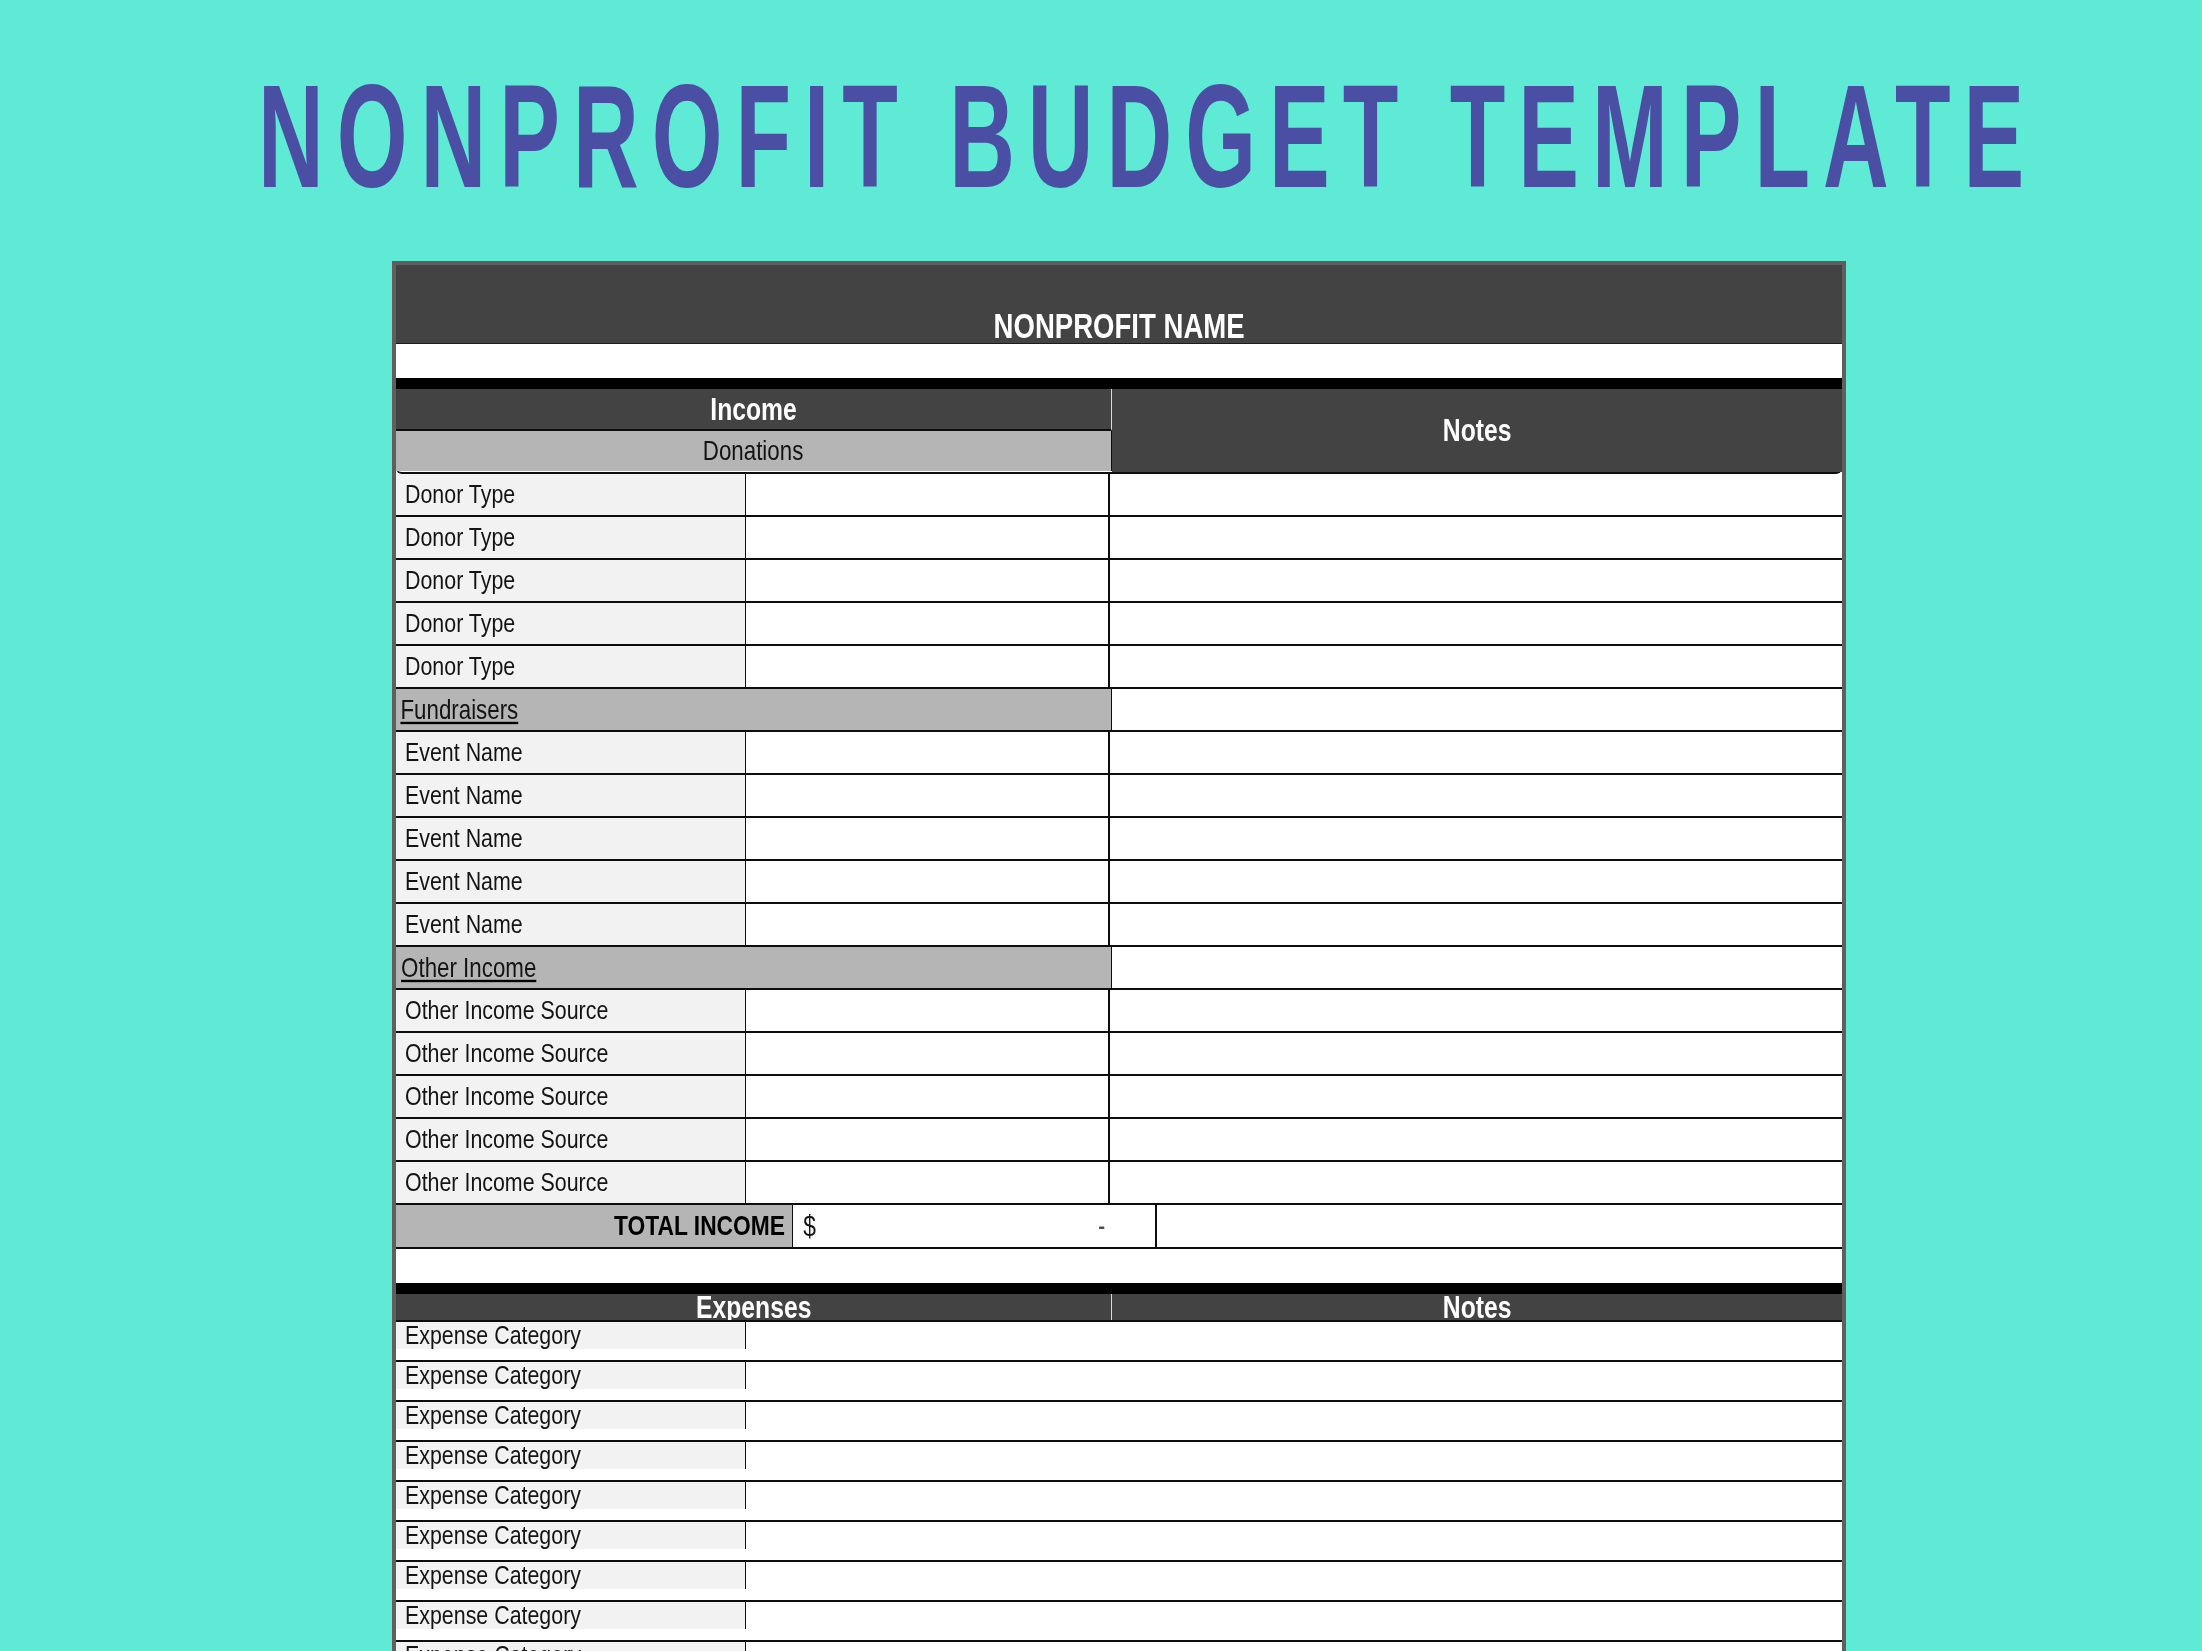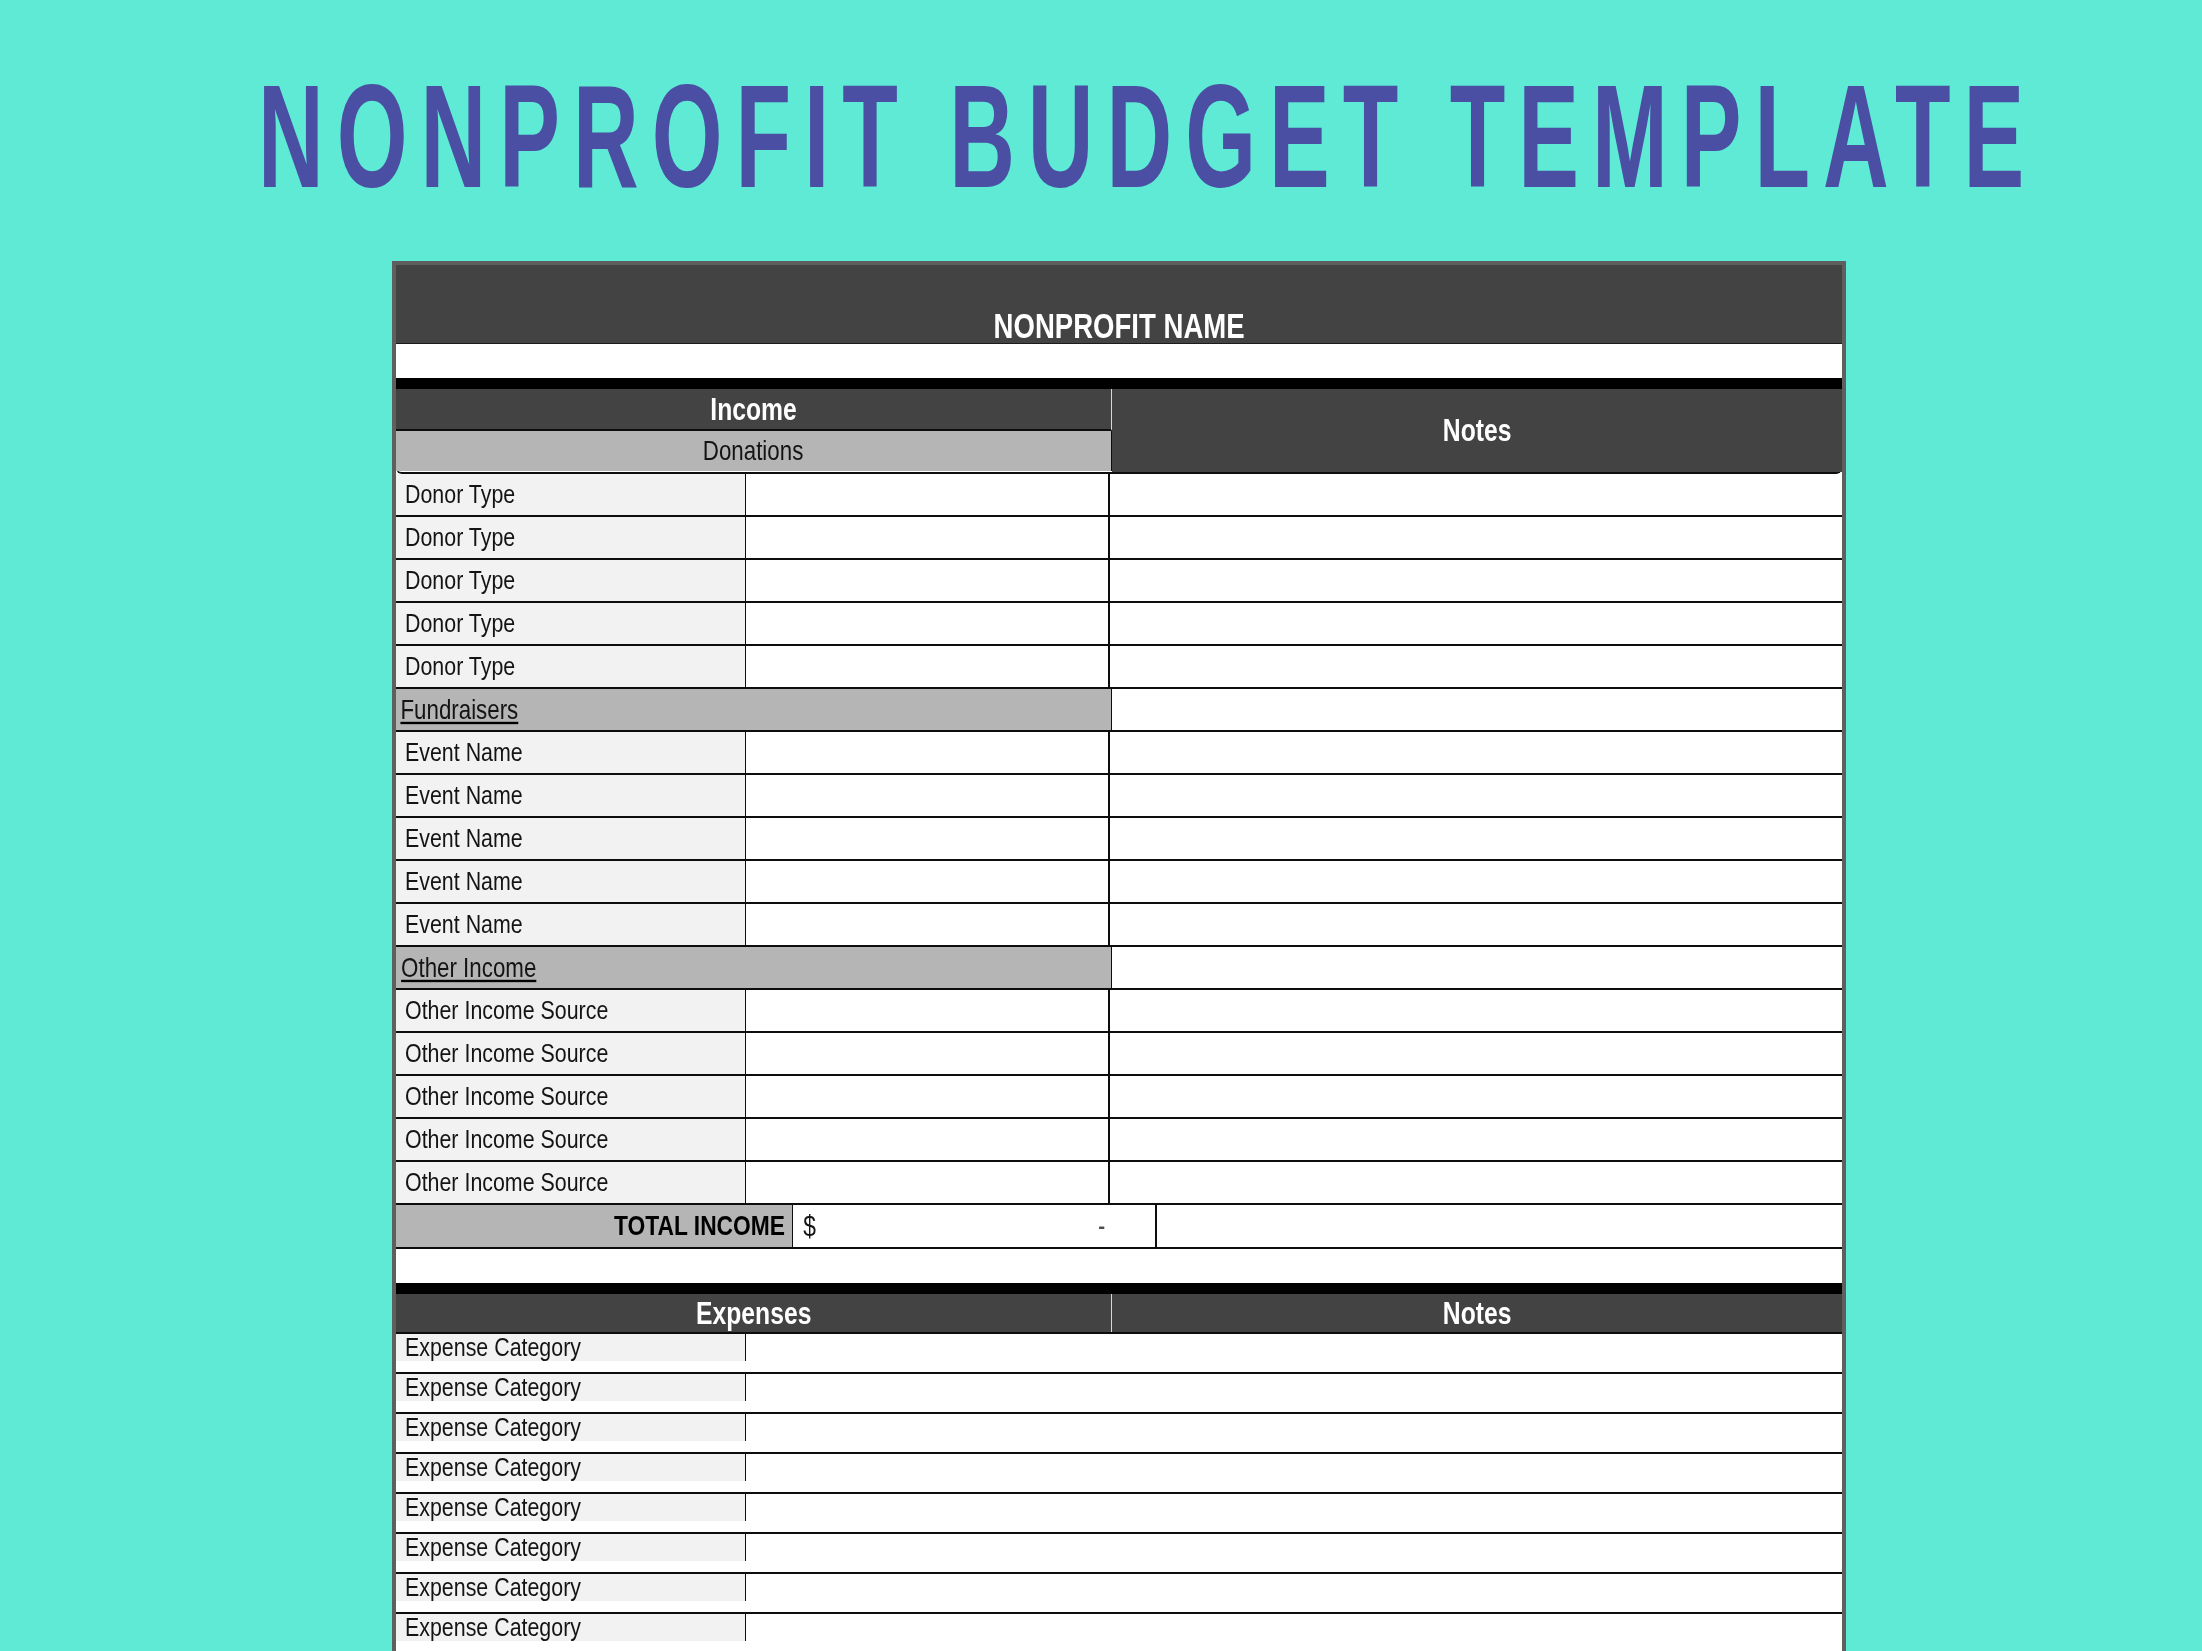--- a/index.html
+++ b/index.html
@@ -54,21 +54,21 @@
 
   .band-row{height:43px;}
   .band-span{width:716px;background:var(--band);border-right:1.7px solid var(--line);
     display:flex;align-items:center;justify-content:flex-start;text-decoration:underline;}
 
   .total-row{height:44px;}
   .total-label-cell{width:397px;background:var(--band);border-right:1.7px solid var(--line);
     display:flex;align-items:center;justify-content:flex-end;padding-right:6.9px;}
   .total-amount{justify-content:space-between;padding:0 50px 0 10.3px;}
 
-  .exp-head-row{height:40px;}
+  .exp-head-row{height:28px;}
   .exp-head-left{width:716px;background:var(--dark);border-right:1.7px solid #d9d9d9;
     display:flex;align-items:center;justify-content:center;}
   .exp-head-notes{flex:1;background:var(--dark);display:flex;align-items:center;justify-content:center;}
 
   
   .ht{display:inline-block;color:#fff;font-weight:bold;font-size:26px;
     transform:scale(0.95,1.22);transform-origin:center;}
   .org-t{font-size:29px;}
   .bt{display:inline-block;color:#141414;font-size:24px;
     transform:scale(0.93,1.18);transform-origin:center;}

